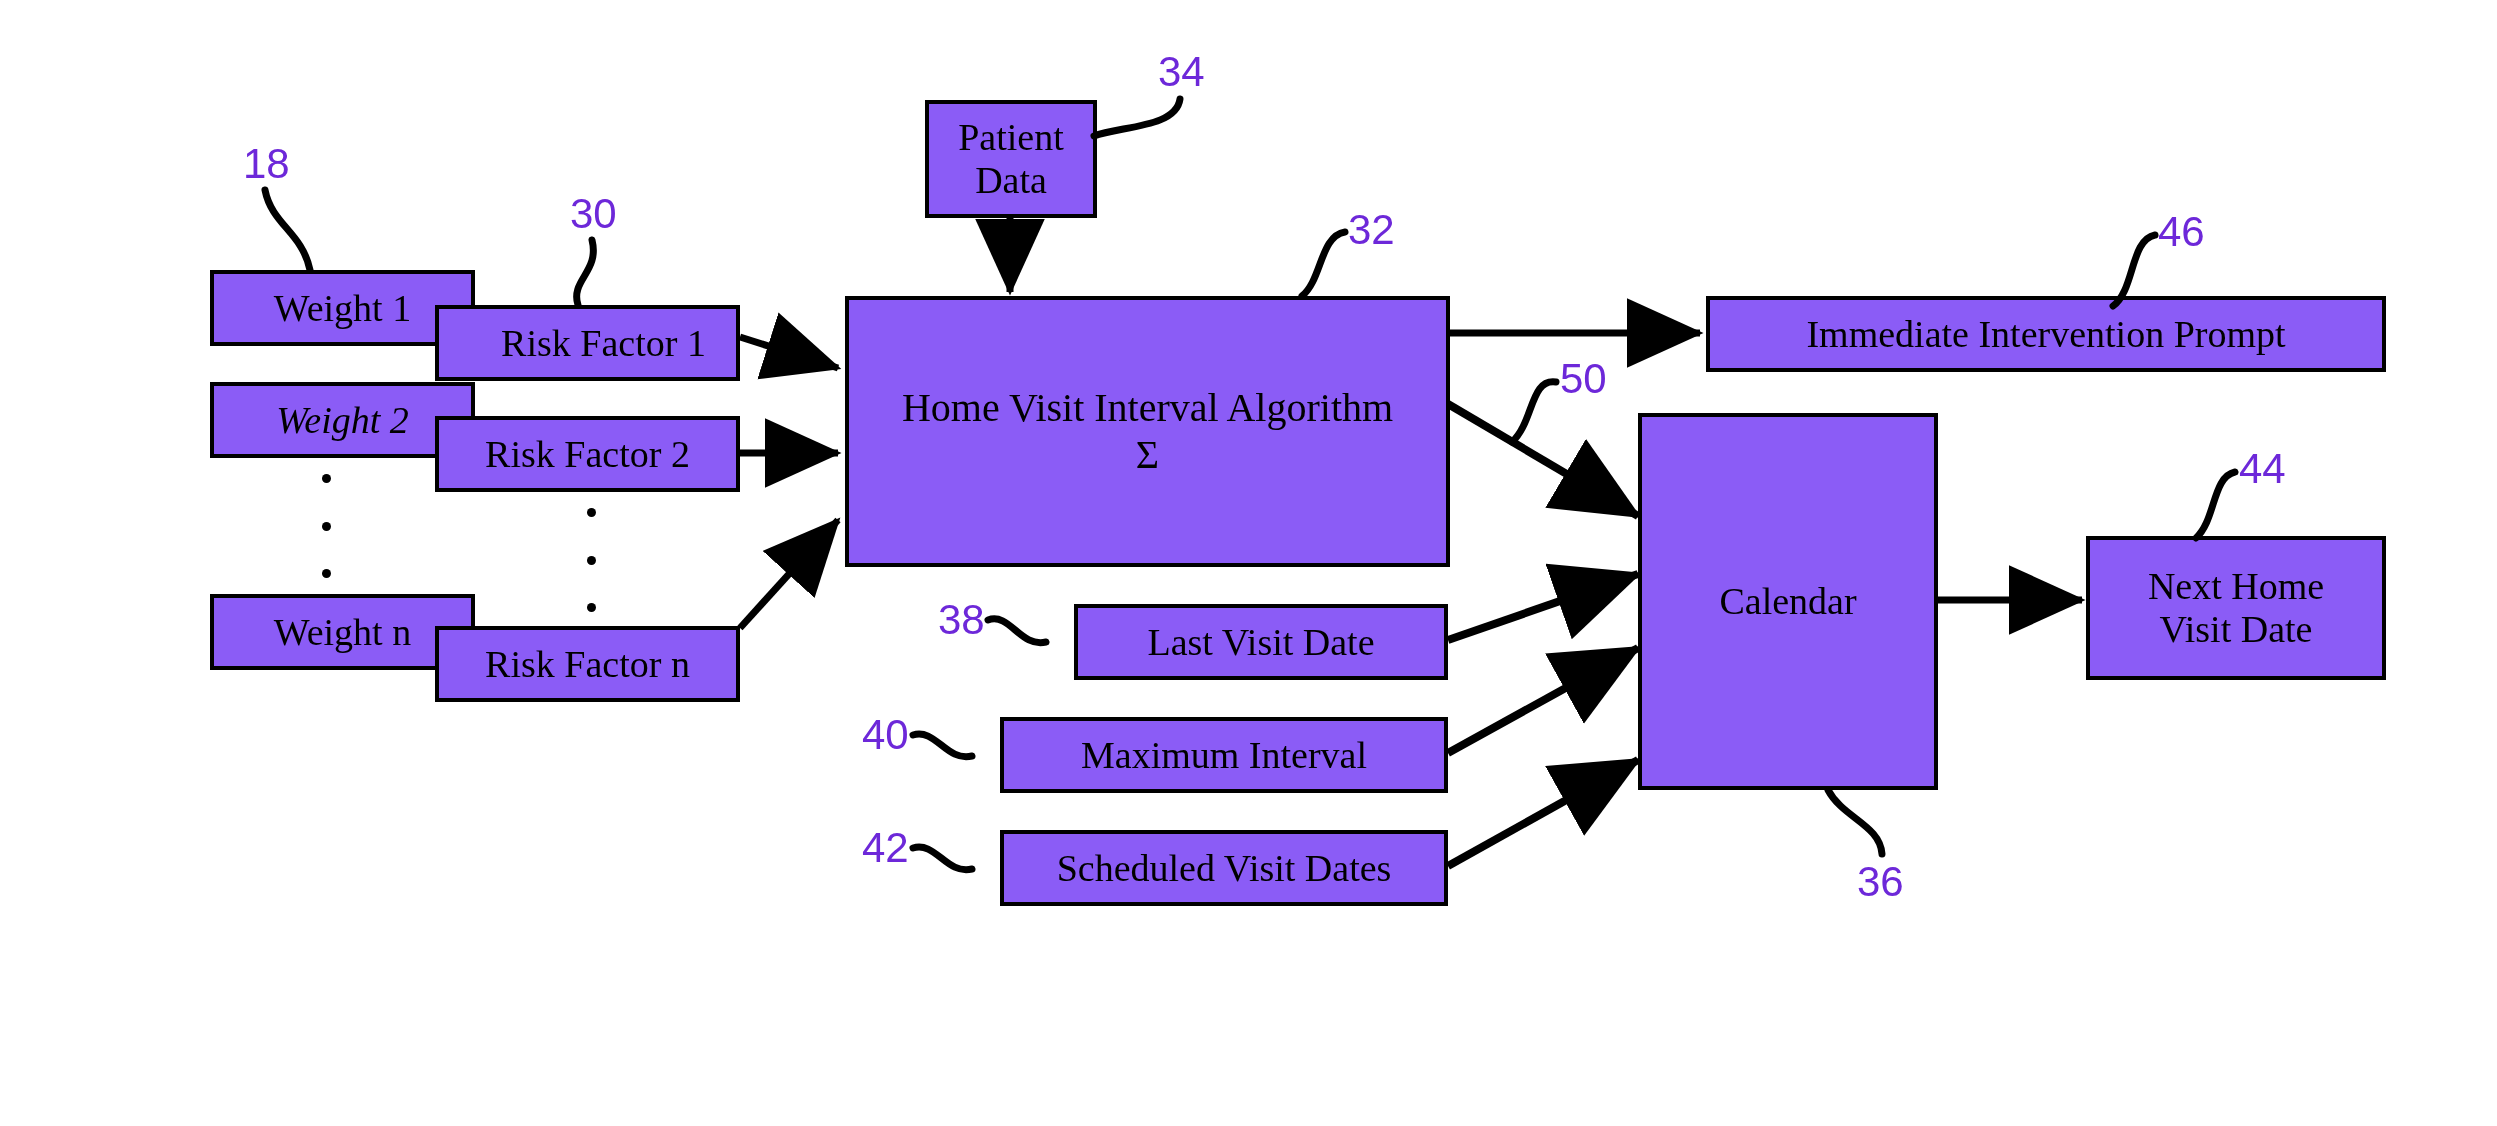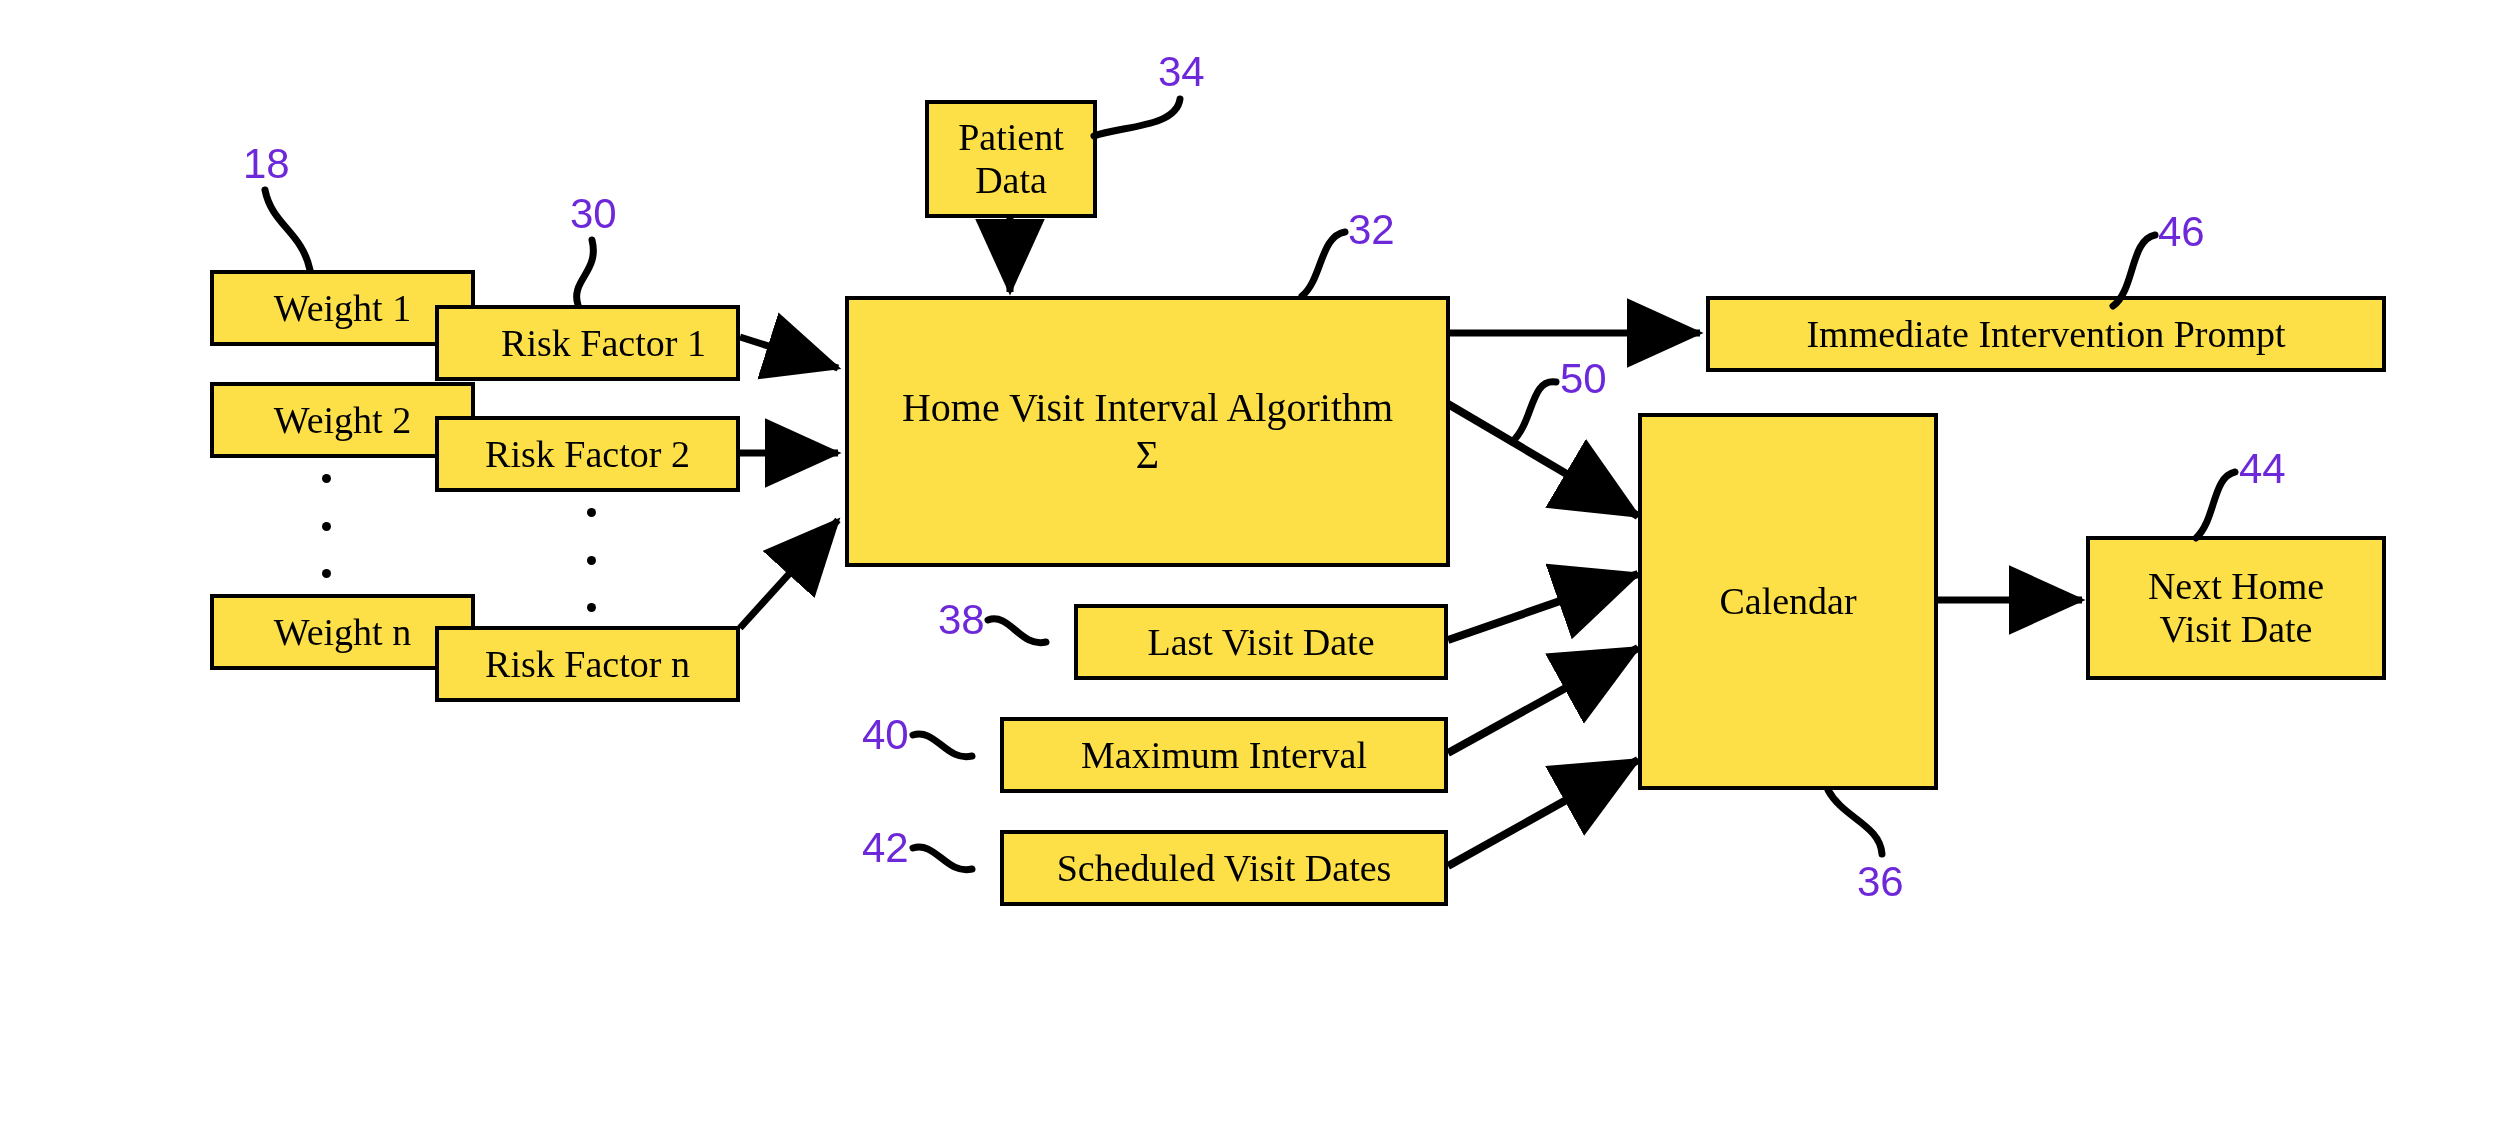--- a/index.html
+++ b/index.html
@@ -15,21 +15,21 @@
     position: relative;
     width: 2497px;
     height: 1126px;
     background: #ffffff;
     overflow: hidden;
   }
   
   .node {
     position: absolute;
     box-sizing: border-box;
-    background: #fde047;
+    background: #8b5cf6;
     border: 4px solid #000000;
     display: flex;
     align-items: center;
     justify-content: center;
     text-align: center;
     color: #000000;
     line-height: 1.12;
     white-space: pre-line;
     font-family: "Liberation Serif", "DejaVu Serif", serif;
   }
@@ -151,21 +151,21 @@
     <path d="M988 620 C 1010 612, 1020 648, 1046 642"></path>
 
     <path d="M913 735 C 936 728, 946 762, 972 756"></path>
 
     <path d="M913 848 C 936 841, 946 875, 972 869"></path>
   </svg>
 
   <div class="node std layer-weight" style="left:210px; top:270px; width:265px; height:76px;">
     <span>Weight 1</span>
   </div>
-  <div class="node std layer-weight" style="left:210px; top:382px; width:265px; height:76px;">
+  <div class="node std layer-weight" style="left:210px; top:382px; width:265px; height:76px;font-style:italic;">
     <span>Weight 2</span>
   </div>
   <div class="node std layer-weight" style="left:210px; top:594px; width:265px; height:76px;">
     <span>Weight n</span>
   </div>
 
   <div class="vdots" style="left:320px; top:474px; width:12px; height:104px;">
     <span></span>
     <span></span>
     <span></span>

